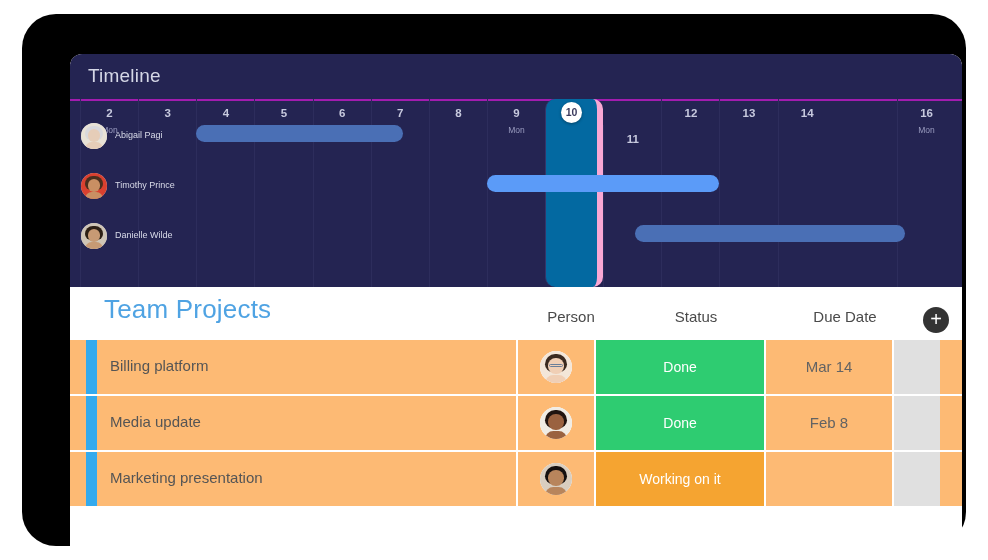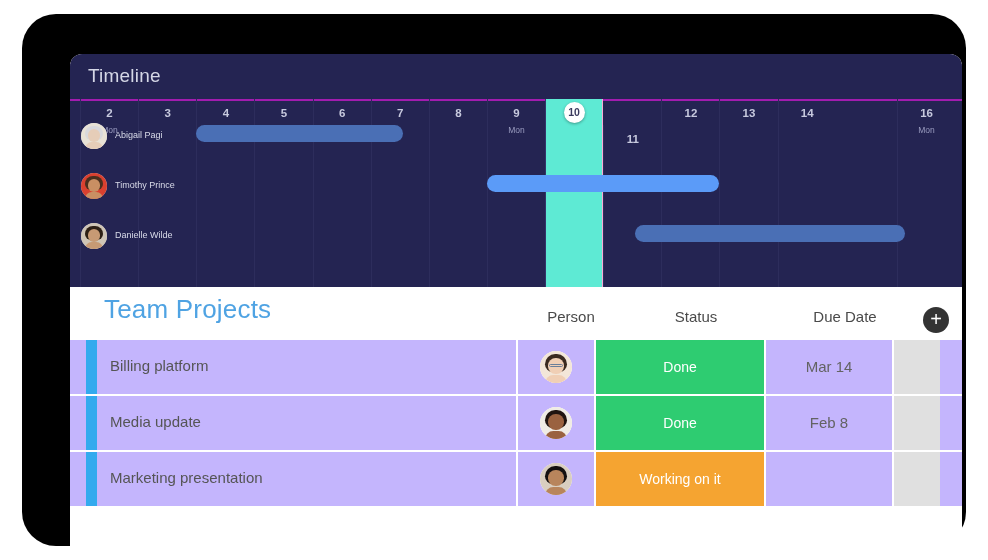--- a/index.html
+++ b/index.html
@@ -69,23 +69,24 @@
   }
 
   .day-col {
     position: absolute;
     top: 0;
     bottom: 0;
     border-left: 1px solid #2d2d5c;
     box-sizing: border-box;
   }
   .day-col.today {
-    background: #5eead4;
+    background: #0369a1;
     border-left: 1px solid #35356a;
-    border-right: 1px solid #f9a8d4;
+    border-right: 6px solid #f9a8d4;
+    border-radius: 10px;
   }
 
   .day-num {
     position: absolute;
     top: 8px;
     left: 0;
     right: 0;
     text-align: center;
     font-size: 11.5px;
     color: #c7c9de;
@@ -191,21 +192,21 @@
     font-size: 20px;
     line-height: 24px;
     text-align: center;
     cursor: pointer;
   }
 
   .task-row {
     position: relative;
     height: 54px;
     border-bottom: 2px solid #ffffff;
-    background: #c4b5fd;
+    background: #fdba74;
   }
   .row-accent {
     position: absolute;
     left: 16px;
     top: 0;
     bottom: 0;
     width: 11px;
     background: #33aaee;
   }
   .task-name {

